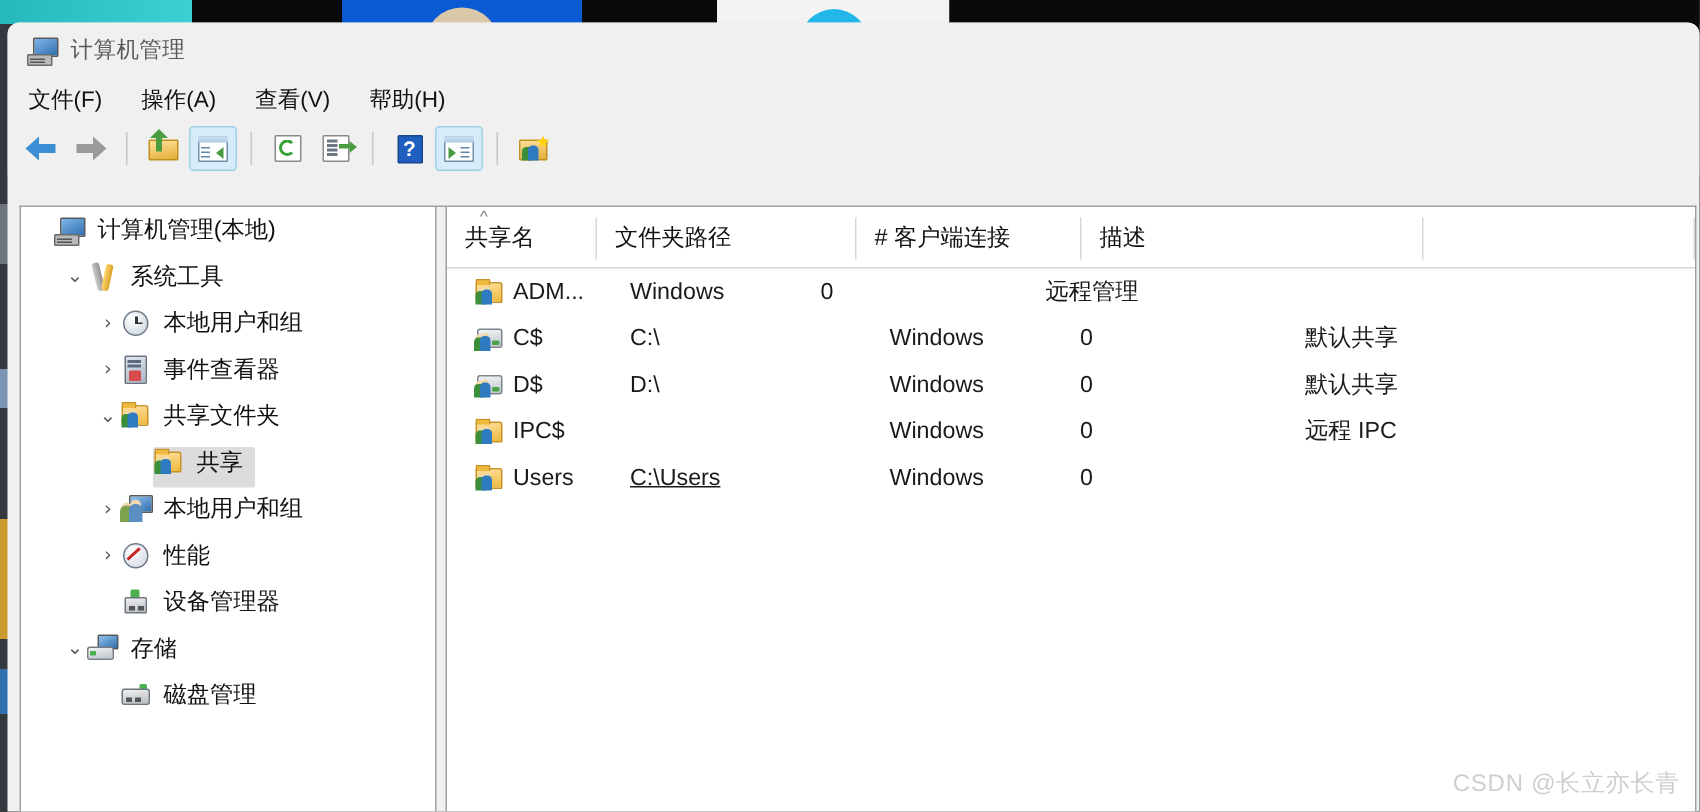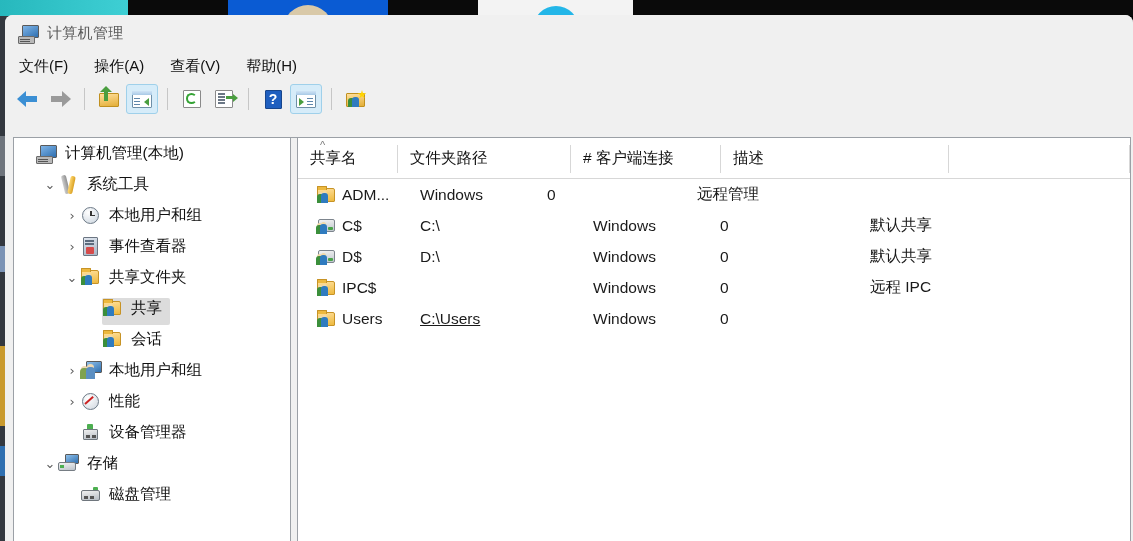--- a/index.html
+++ b/index.html
@@ -354,35 +354,20 @@
                     <div class="h1"></div>
                     <div class="h2"></div>
                     <div class="p1"></div>
                     <div class="p2"></div>
                   </div>
                 </div>
                 <div class="lbl">共享</div>
               </div>
             </div>
             <div class="trow">
-              <div class="inner" style="padding-left:72px;">
-                <div class="chev"></div>
-                <div class="ticon">
-                  <div class="ic i-sfold">
-                    <div class="f"></div>
-                    <div class="h1"></div>
-                    <div class="h2"></div>
-                    <div class="p1"></div>
-                    <div class="p2"></div>
-                  </div>
-                </div>
-                <div class="lbl">会话</div>
-              </div>
-            </div>
-            <div class="trow">
               <div class="inner" style="padding-left:50px;">
                 <div class="chev">›</div>
                 <div class="ticon">
                   <div class="ic i-users">
                     <div class="scr"></div>
                     <div class="f1"></div>
                     <div class="f2"></div>
                     <div class="u1"></div>
                     <div class="u2"></div>
                   </div>
@@ -550,17 +535,18 @@
                   </div>
                 </div>
                 <span>Users</span>
               </div>
               <div class="lcell" style="width:173px;text-decoration:underline;">C:\Users</div>
               <div class="lcell" style="width:127px;">Windows</div>
               <div class="lcell" style="width:150px;">0</div>
               <div class="lcell" style="flex:1;"></div>
             </div>
           </div>
+        <div class="watermark">CSDN @长立亦长青</div>
       </div>
     </div>
 
   </div>
 </div>
 
 </body></html>

